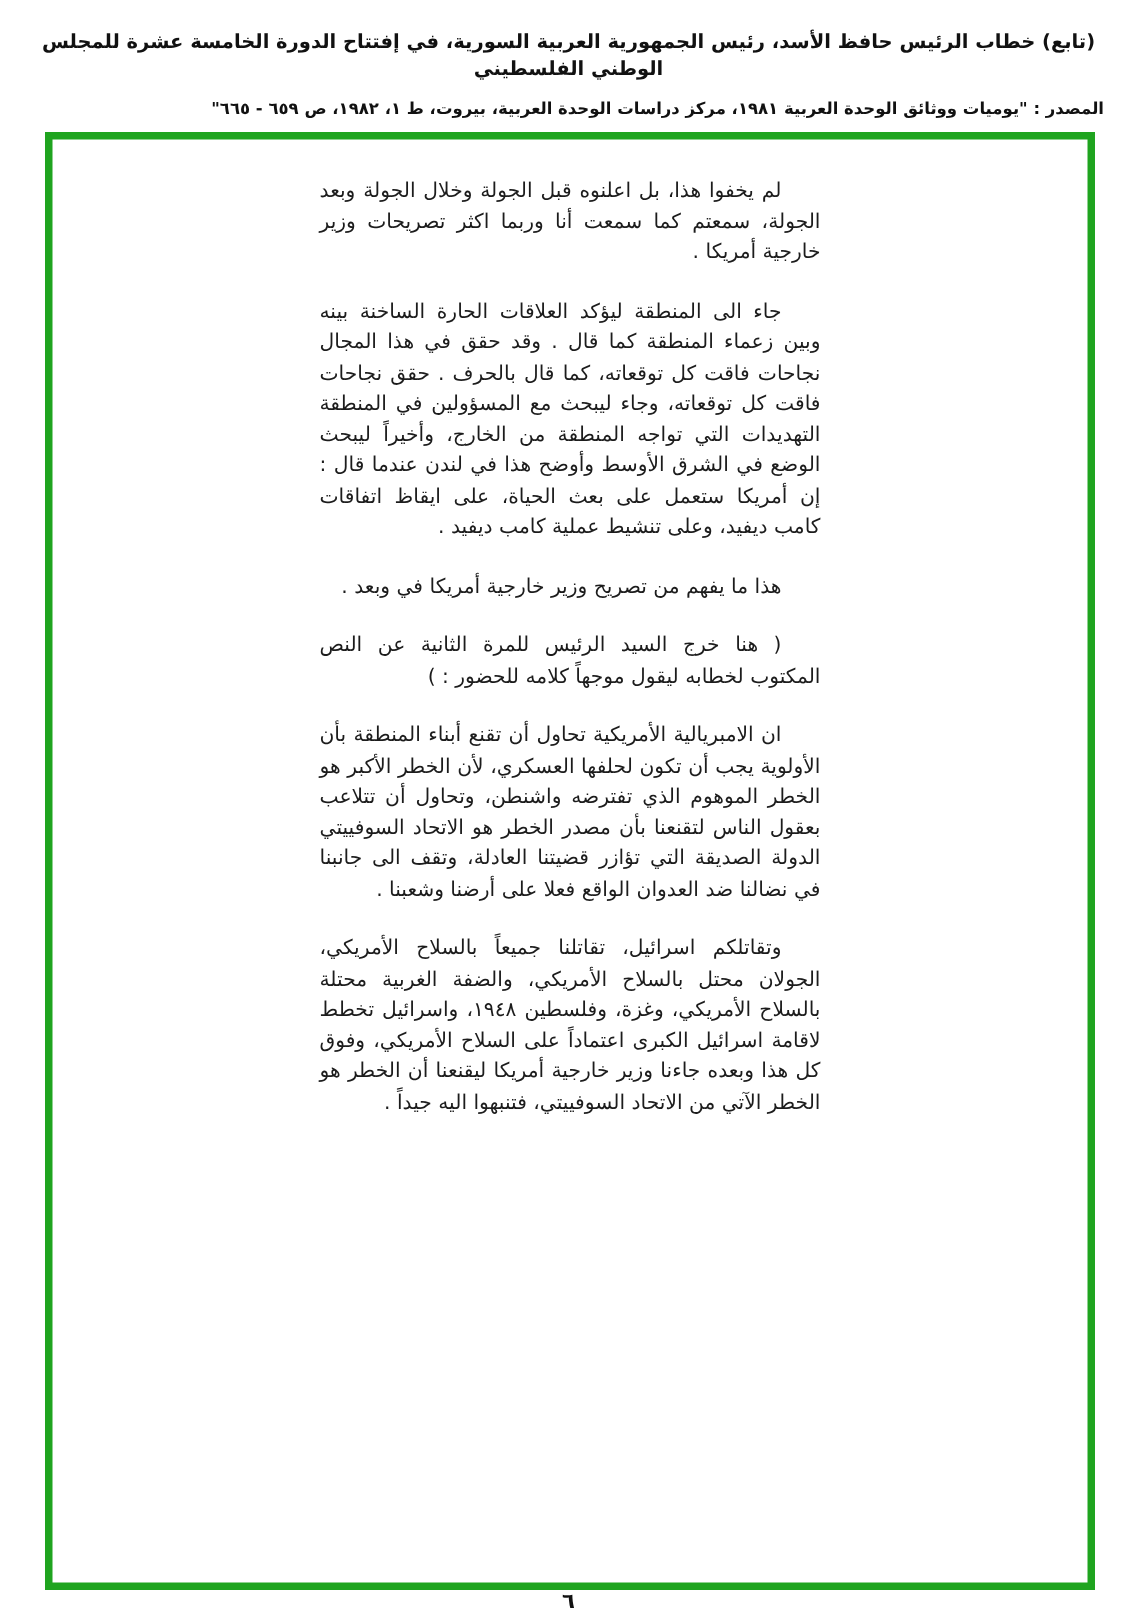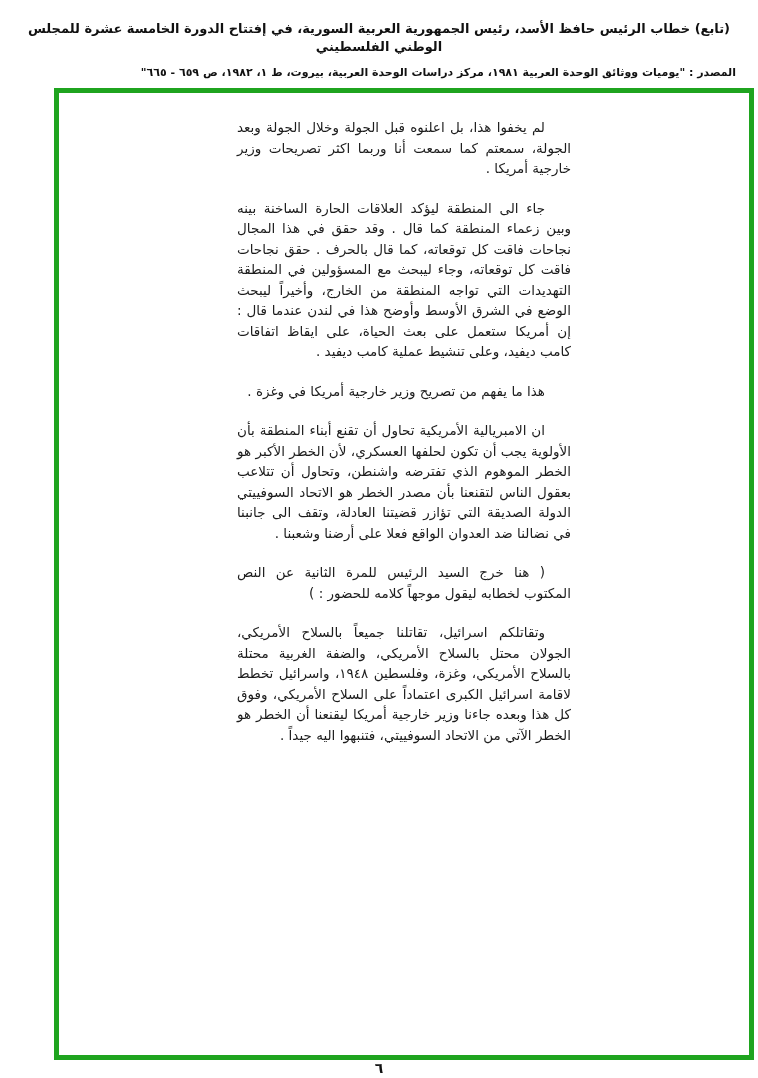--- a/index.html
+++ b/index.html
@@ -45,21 +45,20 @@
   }
   .green-box {
     position: absolute;
     left: 30px;
     top: 88px;
     width: 700px;
     height: 972px;
     box-sizing: border-box;
     border: 5px solid #1fa41f; 
     background: #ffffff;
-    margin-left: 24px;
   }
   .text-column {
     position: absolute;
     top: 24px;
     left: 50%;
     transform: translateX(-50%);
     width: 334px;
     direction: rtl;
     text-align: justify;
     font-size: 13.5px;
@@ -91,22 +90,22 @@
 
   <header class="doc-header">
     <div class="title-line">(تابع) خطاب الرئيس حافظ الأسد، رئيس الجمهورية العربية السورية، في إفتتاح الدورة الخامسة عشرة للمجلس الوطني الفلسطيني</div>
     <div class="source-line">المصدر : "يوميات ووثائق الوحدة العربية ١٩٨١، مركز دراسات الوحدة العربية، بيروت، ط ١، ١٩٨٢، ص ٦٥٩ - ٦٦٥"</div>
   </header>
 
   <div class="green-box">
     <div class="text-column">
       <p>لم يخفوا هذا، بل اعلنوه قبل الجولة وخلال الجولة وبعد الجولة، سمعتم كما سمعت أنا وربما اكثر تصريحات وزير خارجية أمريكا .</p>
       <p>جاء الى المنطقة ليؤكد العلاقات الحارة الساخنة بينه وبين زعماء المنطقة كما قال . وقد حقق في هذا المجال نجاحات فاقت كل توقعاته، كما قال بالحرف . حقق نجاحات فاقت كل توقعاته، وجاء ليبحث مع المسؤولين في المنطقة التهديدات التي تواجه المنطقة من الخارج، وأخيراً ليبحث الوضع في الشرق الأوسط وأوضح هذا في لندن عندما قال : إن أمريكا ستعمل على بعث الحياة، على ايقاظ اتفاقات كامب ديفيد، وعلى تنشيط عملية كامب ديفيد .</p>
-      <p>هذا ما يفهم من تصريح وزير خارجية أمريكا في وغزة .</p>
+      <p>هذا ما يفهم من تصريح وزير خارجية أمريكا في وبعد .</p>
+      <p>( هنا خرج السيد الرئيس للمرة الثانية عن النص المكتوب لخطابه ليقول موجهاً كلامه للحضور : )</p>
       <p>ان الامبريالية الأمريكية تحاول أن تقنع أبناء المنطقة بأن الأولوية يجب أن تكون لحلفها العسكري، لأن الخطر الأكبر هو الخطر الموهوم الذي تفترضه واشنطن، وتحاول أن تتلاعب بعقول الناس لتقنعنا بأن مصدر الخطر هو الاتحاد السوفييتي الدولة الصديقة التي تؤازر قضيتنا العادلة، وتقف الى جانبنا في نضالنا ضد العدوان الواقع فعلا على أرضنا وشعبنا .</p>
-      <p>( هنا خرج السيد الرئيس للمرة الثانية عن النص المكتوب لخطابه ليقول موجهاً كلامه للحضور : )</p>
       <p>وتقاتلكم اسرائيل، تقاتلنا جميعاً بالسلاح الأمريكي، الجولان محتل بالسلاح الأمريكي، والضفة الغربية محتلة بالسلاح الأمريكي، وغزة، وفلسطين ١٩٤٨، واسرائيل تخطط لاقامة اسرائيل الكبرى اعتماداً على السلاح الأمريكي، وفوق كل هذا وبعده جاءنا وزير خارجية أمريكا ليقنعنا أن الخطر هو الخطر الآتي من الاتحاد السوفييتي، فتنبهوا اليه جيداً .</p>
     </div>
   </div>
 
   <div class="page-number">٦</div>
 
 </div>
 
 </body></html>

